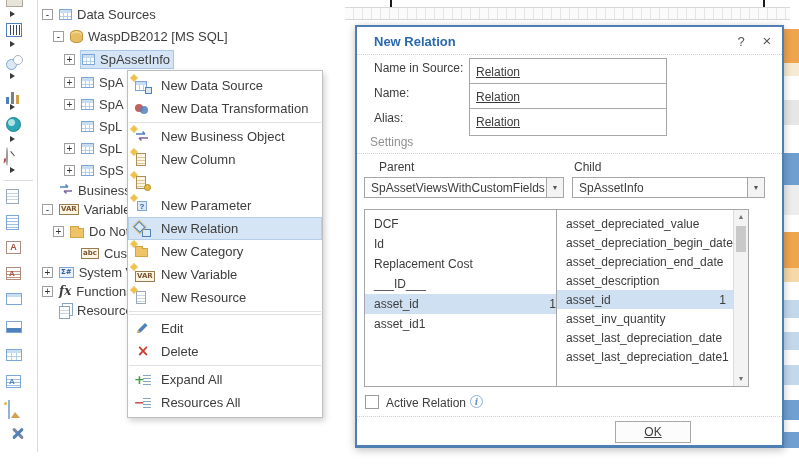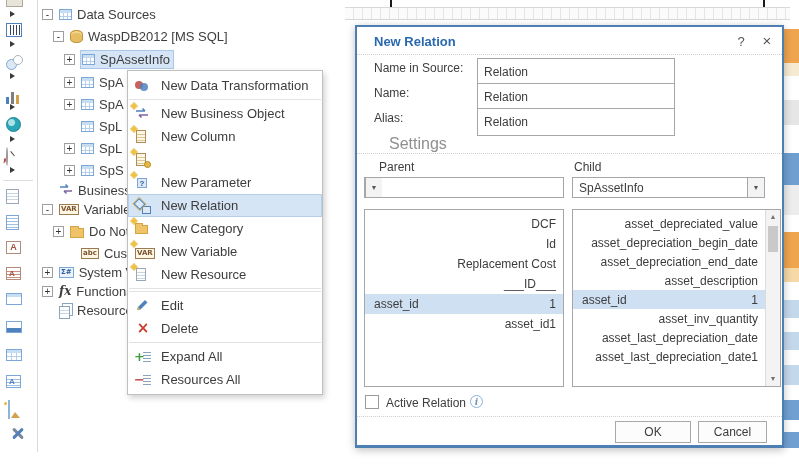--- a/index.html
+++ b/index.html
@@ -108,40 +108,40 @@
         #c4d8ec 338px 358px, #fff 358px 373px, #70a0d2 373px 393px, #fff 393px 405px, #70a0d2 405px 421px); }
 
   
   .dialog { position:absolute; left:355px; top:25px; width:429px; height:423px; background:#fff;
       border:2px solid #4d7fb2; border-bottom-width:3px; box-shadow:0 2px 8px rgba(0,0,0,.25); z-index:10; }
   .dtitle { position:absolute; left:17px; top:7px; font-size:13px; font-weight:bold; color:#2a68ae; }
   .dhelp { position:absolute; left:377px; top:7px; font-size:13px; color:#555; width:14px; text-align:center; cursor:default; }
   .dclose { position:absolute; left:402px; top:5px; font-size:15px; color:#555; width:16px; text-align:center; cursor:default; }
   .dotline { position:absolute; left:0; height:0; border-top:1px dotted #cfcfcf; }
   .frow-label { position:absolute; left:17px; font-size:12px; color:#3d3d3d; }
-  .frow-input { position:absolute; left:120px; width:198px; height:28px; border:1px solid #a6a6a6; font:12px "Liberation Sans",sans-serif; color:#3d3d3d; padding:0 6px; background:#fff; }
-  .settings-label { position:absolute; left:13px; top:108px; font-size:16px; color:#8f8f8f;margin-left:19px; }
+  .frow-input { position:absolute; left:112px; width:198px; height:28px; border:1px solid #a6a6a6; font:12px "Liberation Sans",sans-serif; color:#3d3d3d; padding:0 6px; background:#fff;text-decoration:underline; }
+  .settings-label { position:absolute; left:13px; top:108px; font-size:12px; color:#8f8f8f; }
   .col-label { position:absolute; top:133px; font-size:12px; color:#3d3d3d; }
   .combo { position:absolute; top:150px; height:21px; border:1px solid #a6a6a6; background:#fff; display:flex; align-items:center; }
   .combo-val { flex:1; font-size:12px; padding:0 6px; white-space:nowrap; overflow:hidden; }
   .combo-btn { flex:none; width:17px; height:100%; border-left:1px solid #a6a6a6; background:#f3f3f3; font-size:7px; color:#555; display:flex; align-items:center; justify-content:center; }
   .lbox { position:absolute; top:182px; height:178px; border:1px solid #a6a6a6; background:#fff; overflow:hidden; }
-  .li { height:20px; display:flex; align-items:center; padding:0 7px 0 9px; font-size:12px; color:#3c3c3c; white-space:nowrap;justify-content:flex-end; }
+  .li { height:20px; display:flex; align-items:center; padding:0 7px 0 9px; font-size:12px; color:#3c3c3c; white-space:nowrap; }
   .li.c { height:19px; }
   .li.sel { background:#cfe0f3; }
   .li .lbadge { margin-left:auto; }
   .scroll { position:absolute; right:0; top:0; bottom:0; width:15px; background:#f3f3f3; border-left:1px solid #dcdcdc; }
   .scr-up, .scr-dn { position:absolute; left:0; width:14px; height:14px; font-size:7px; color:#707070; text-align:center; line-height:14px; }
   .scr-up { top:0; } .scr-dn { bottom:0; }
   .scr-thumb { position:absolute; left:2px; top:16px; width:10px; height:26px; background:#c9c9c9; }
   .chk { position:absolute; left:8px; top:368px; width:14px; height:14px; border:1px solid #9b9b9b; background:#fff; }
   .chk-label { position:absolute; left:29px; top:369px; font-size:12px; color:#3d3d3d; }
   .info-i { position:absolute; left:113px; top:368px; width:13px; height:13px; border-radius:50%; border:1px solid #8ab0d6; color:#6f94bd; font:italic bold 9px/12px "DejaVu Serif",serif; text-align:center; }
   .info-i::after { content:"i"; }
-  .dbtn { position:absolute; top:394px; height:22px; border:1px solid #a8a8a8; background:#fcfcfc; font:12px "Liberation Sans",sans-serif; color:#3d3d3d; text-align:center; line-height:20px; }
+  .dbtn { position:absolute; top:394px; height:22px; border:1px solid #a8a8a8; background:#fcfcfc; font:12px "Liberation Sans",sans-serif; color:#3d3d3d; text-align:center; line-height:20px;text-decoration:underline; }
   #okbtn { left:258px; width:76px; }
   #cancelbtn { left:341px; width:69px; }
 </style>
 </head>
 <body>
 
 <div id="stage">
 
   <div class="ruler"></div>
   <div class="tick" style="left:390px"></div>
@@ -248,20 +248,27 @@
       <span>Functions</span>
     </div>
     <div class="trow" style="top:296px;padding-left:19px">
       <span class="ticon ticon-docs"></span>
       <span>Resources</span>
     </div>
   </div>
 
   <div class="cmenu">
     <div class="mitem">
+      <span class="mi spk">
+          <span class="ic-grid"></span>
+          <span class="ic-grid-ov"></span>
+        </span>
+      <span>New Data Source</span>
+    </div>
+    <div class="mitem">
       <span class="mi"><span class="ic-circ"></span></span>
       <span>New Data Transformation</span>
     </div>
     <div class="msep"></div>
     <div class="mitem">
       <span class="mi spk"><svg width="16" height="15" viewBox="0 0 16 15">
             <path d="M2 6 h9 M11 6 l-2.5 -2.5" fill="none" stroke="#4f81bd" stroke-width="1.5"></path>
             <path d="M14 10 h-9 M5 10 l2.5 2.5" fill="none" stroke="#8064a2" stroke-width="1.5"></path>
           </svg></span>
       <span>New Business Object</span>
@@ -353,20 +360,21 @@
     <div class="frow-label" style="top:84px">Alias:</div>
     <input class="frow-input" style="top: 81px;" value="Relation">
 
     <div class="settings-label">Settings</div>
     <div class="dotline" style="top:126px;width:425px"></div>
 
     <div class="col-label" style="left:22px">Parent</div>
     <div class="col-label" style="left:217px">Child</div>
 
     <div class="combo" style="left:7px;width:200px">
+      <span class="combo-val">SpAssetViewsWithCustomFields</span>
       <span class="combo-btn">▼</span>
     </div>
     <div class="combo" style="left:215px;width:193px">
       <span class="combo-val">SpAssetInfo</span>
       <span class="combo-btn">▼</span>
     </div>
 
     <div class="lbox" style="left:7px;width:200px;padding-top:4px">
       <div class="li">
           <span>DCF</span>
@@ -382,21 +390,21 @@
         </div>
       <div class="li sel">
           <span>asset_id</span>
           <span class="lbadge">1</span>
         </div>
       <div class="li">
           <span>asset_id1</span>
         </div>
     </div>
 
-    <div class="lbox" style="left:215px;width:209px;padding:4px 15px 16px 0">
+    <div class="lbox" style="left:199px;width:193px;padding:4px 15px 16px 0">
       <div class="li c">
           <span>asset_depreciated_value</span>
         </div>
       <div class="li c">
           <span>asset_depreciation_begin_date</span>
         </div>
       <div class="li c">
           <span>asset_depreciation_end_date</span>
         </div>
       <div class="li c">
@@ -421,16 +429,15 @@
         <span class="scr-dn">▼</span>
       </div>
     </div>
 
     <span class="chk"></span>
     <span class="chk-label">Active Relation</span>
     <span class="info-i"></span>
     <div class="dotline" style="top:389px;width:425px"></div>
 
     <div class="dbtn" id="okbtn">OK</div>
-    <div class="dbtn" id="cancelbtn">Cancel</div>
   </div>
 
 </div>
 
 </body></html>

